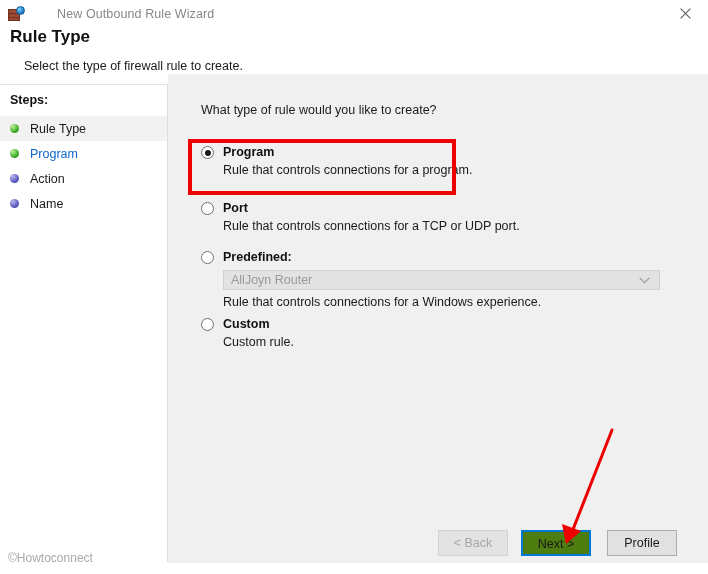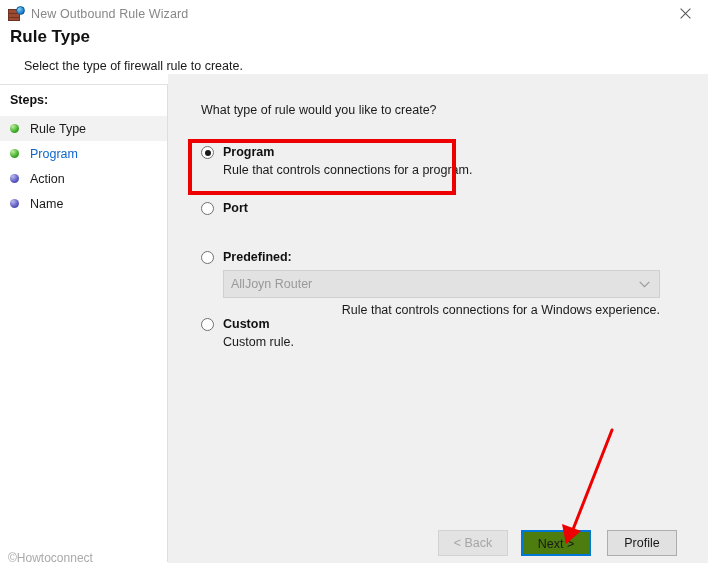--- a/index.html
+++ b/index.html
@@ -17,20 +17,21 @@
 
   
   .titlebar {
     position: absolute;
     left: 0; top: 0;
     width: 708px;
     height: 27px;
     background: #ffffff;
     display: flex;
     align-items: center;
+    gap: 26px;
   }
   .title-icon {
     width: 16px;
     height: 16px;
     margin-left: 8px;
     margin-right: 7px;
     position: relative;
     flex: 0 0 auto;
   }
   .title-icon .bricks {
@@ -204,21 +205,21 @@
     color: #1a1a1a;
     margin-left: 22px;
     margin-top: 4px;
     white-space: nowrap;
   }
 
   .combo {
     margin-left: 22px;
     margin-top: 6px;
     width: 437px;
-    height: 28px;
+    height: 20px;
     background: #e2e2e2;
     border: 1px solid #d0d0d0;
     box-sizing: border-box;
     display: flex;
     align-items: center;
     position: relative;
     cursor: default;
   }
   .combo-value {
     font-size: 12.5px;
@@ -351,36 +352,37 @@
       <span class="opt-title">Program</span>
     </div>
     <div class="opt-desc">Rule that controls connections for a program.</div>
   </div>
 
   <div class="option" style="top:127px;">
     <div class="opt-head">
       <span class="radio"></span>
       <span class="opt-title">Port</span>
     </div>
+    <div class="opt-desc">Rule that controls connections for a TCP or UDP port.</div>
   </div>
 
   <div class="option" style="top:176px;">
     <div class="opt-head">
       <span class="radio"></span>
       <span class="opt-title">Predefined:</span>
     </div>
     <div class="combo">
       <span class="combo-value">AllJoyn Router</span>
       <span class="combo-arrow">
         <svg width="11" height="7" viewBox="0 0 11 7" aria-hidden="true">
           <path d="M0.7 0.7 L5.5 5.6 L10.3 0.7" stroke="#9a9a9a" stroke-width="1.2" fill="none"></path>
         </svg>
       </span>
     </div>
-    <div class="opt-desc" style="margin-top:5px;text-align:right;">Rule that controls connections for a Windows experience.</div>
+    <div class="opt-desc" style="margin-top:5px;">Rule that controls connections for a Windows experience.</div>
   </div>
 
   <div class="option" style="top:243px;">
     <div class="opt-head">
       <span class="radio"></span>
       <span class="opt-title">Custom</span>
     </div>
     <div class="opt-desc">Custom rule.</div>
   </div>
 

